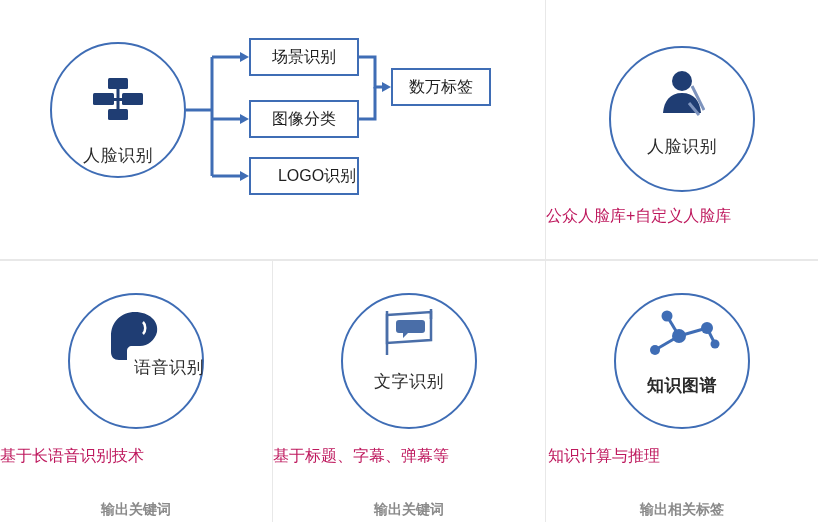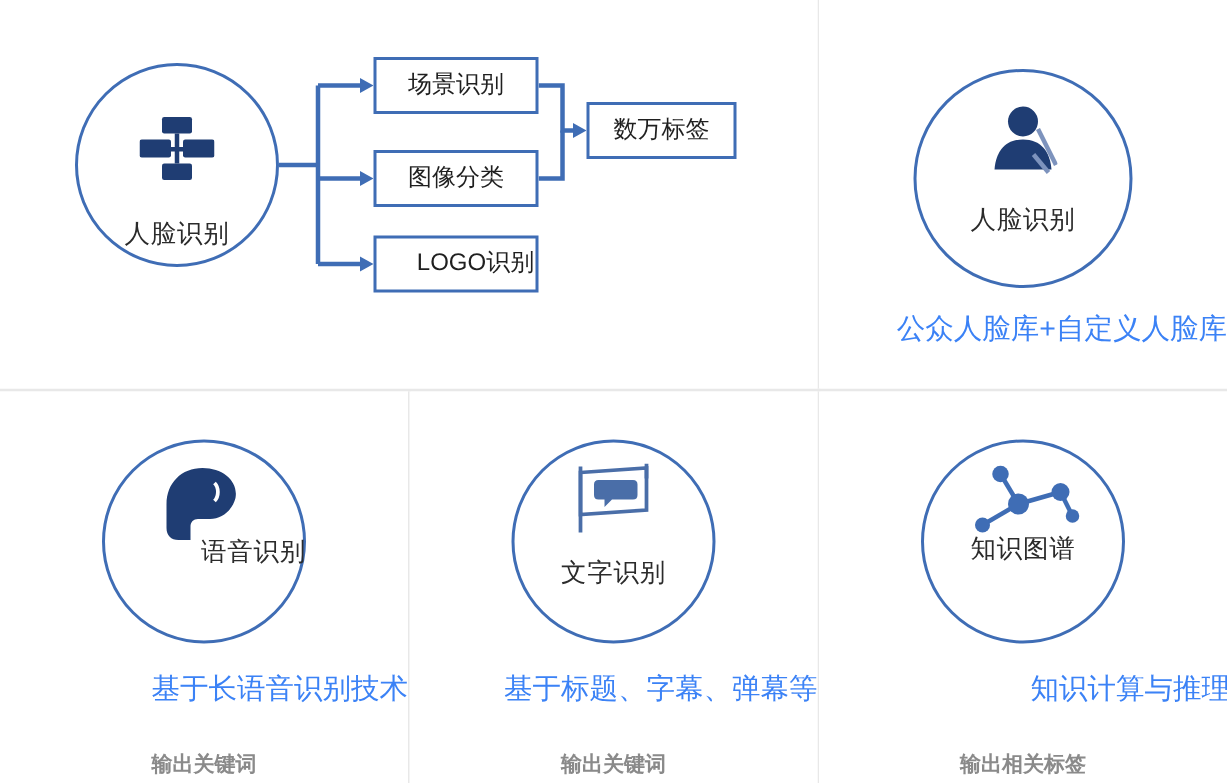--- a/index.html
+++ b/index.html
@@ -142,31 +142,32 @@
 
   
   #circle-kg {
     left: 614px;
     top: 293px;
     width: 136px;
     height: 136px;
   }
   #label-kg {
     left: 614px;
-    top: 354px;
-    width: 136px;
+    top: 374px;
+    width: 136px;
+    font-weight: bold;
   }
 
   
   .caption {
     position: absolute;
     width: 100%;
-    text-align: right;
-    font-size: 19px;
-    color: #3b82f6;
+    text-align: left;
+    font-size: 16px;
+    color: #be185d;
   }
   .subcaption {
     position: absolute;
     width: 100%;
     text-align: center;
     font-size: 14px;
     color: #8a8a8a;
     font-weight: bold;
     margin-top: 16px;
   }

